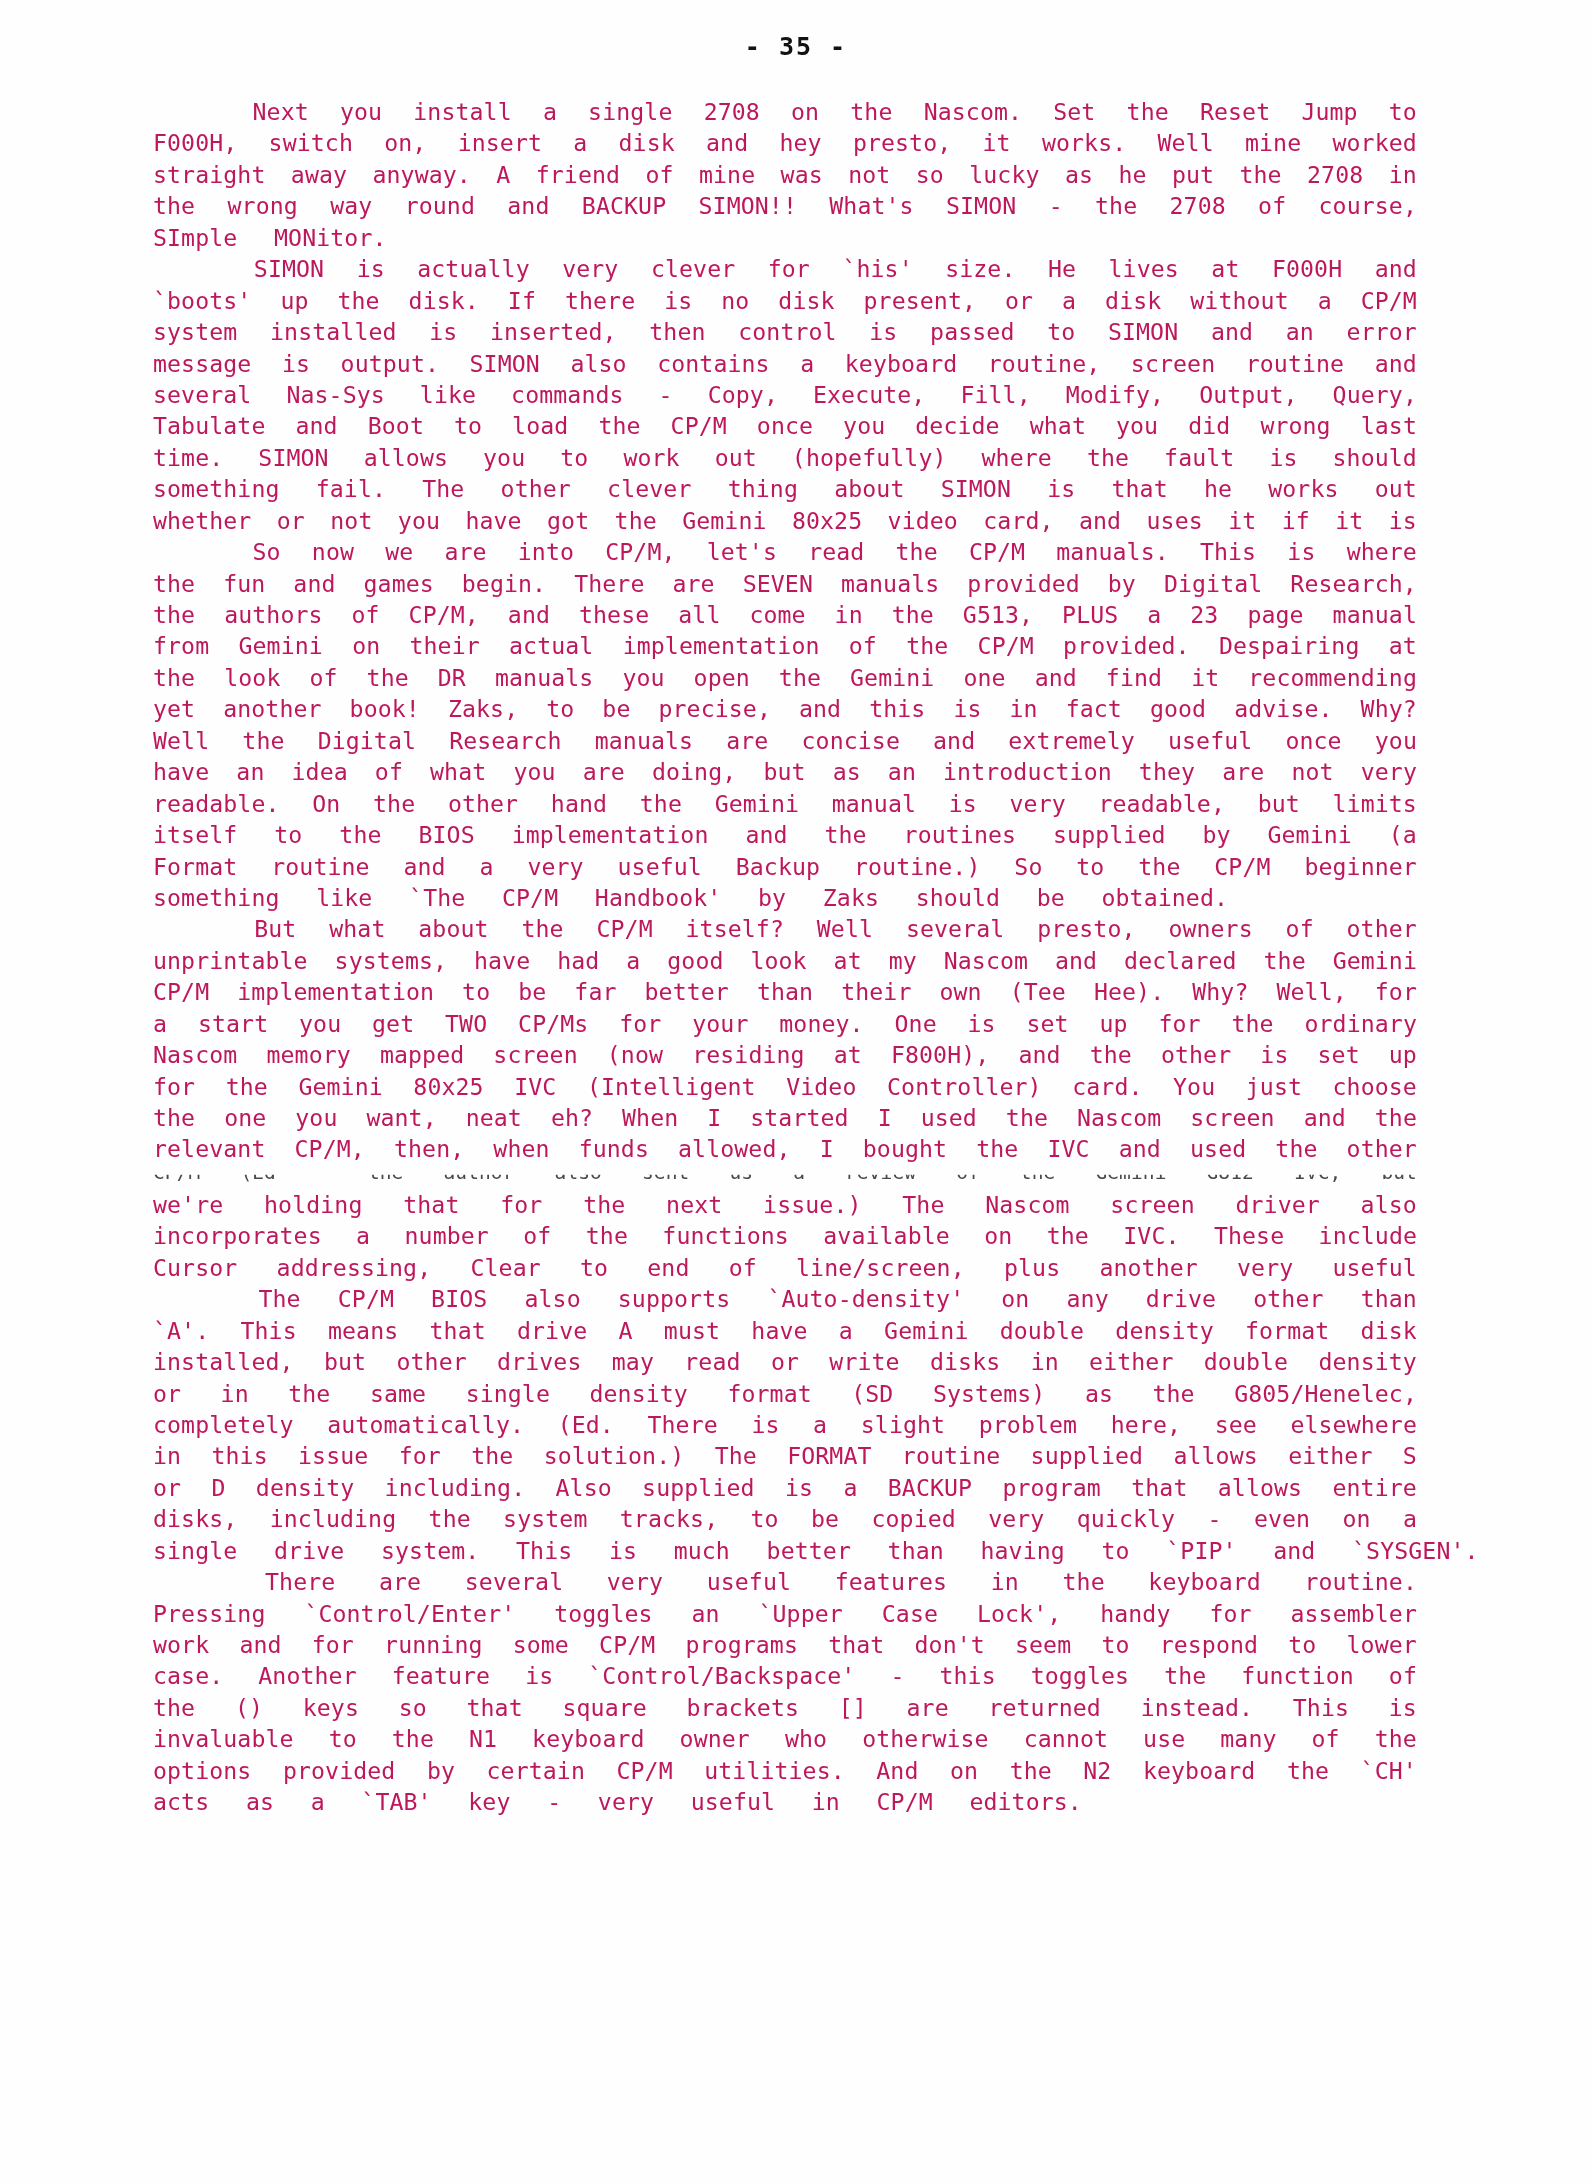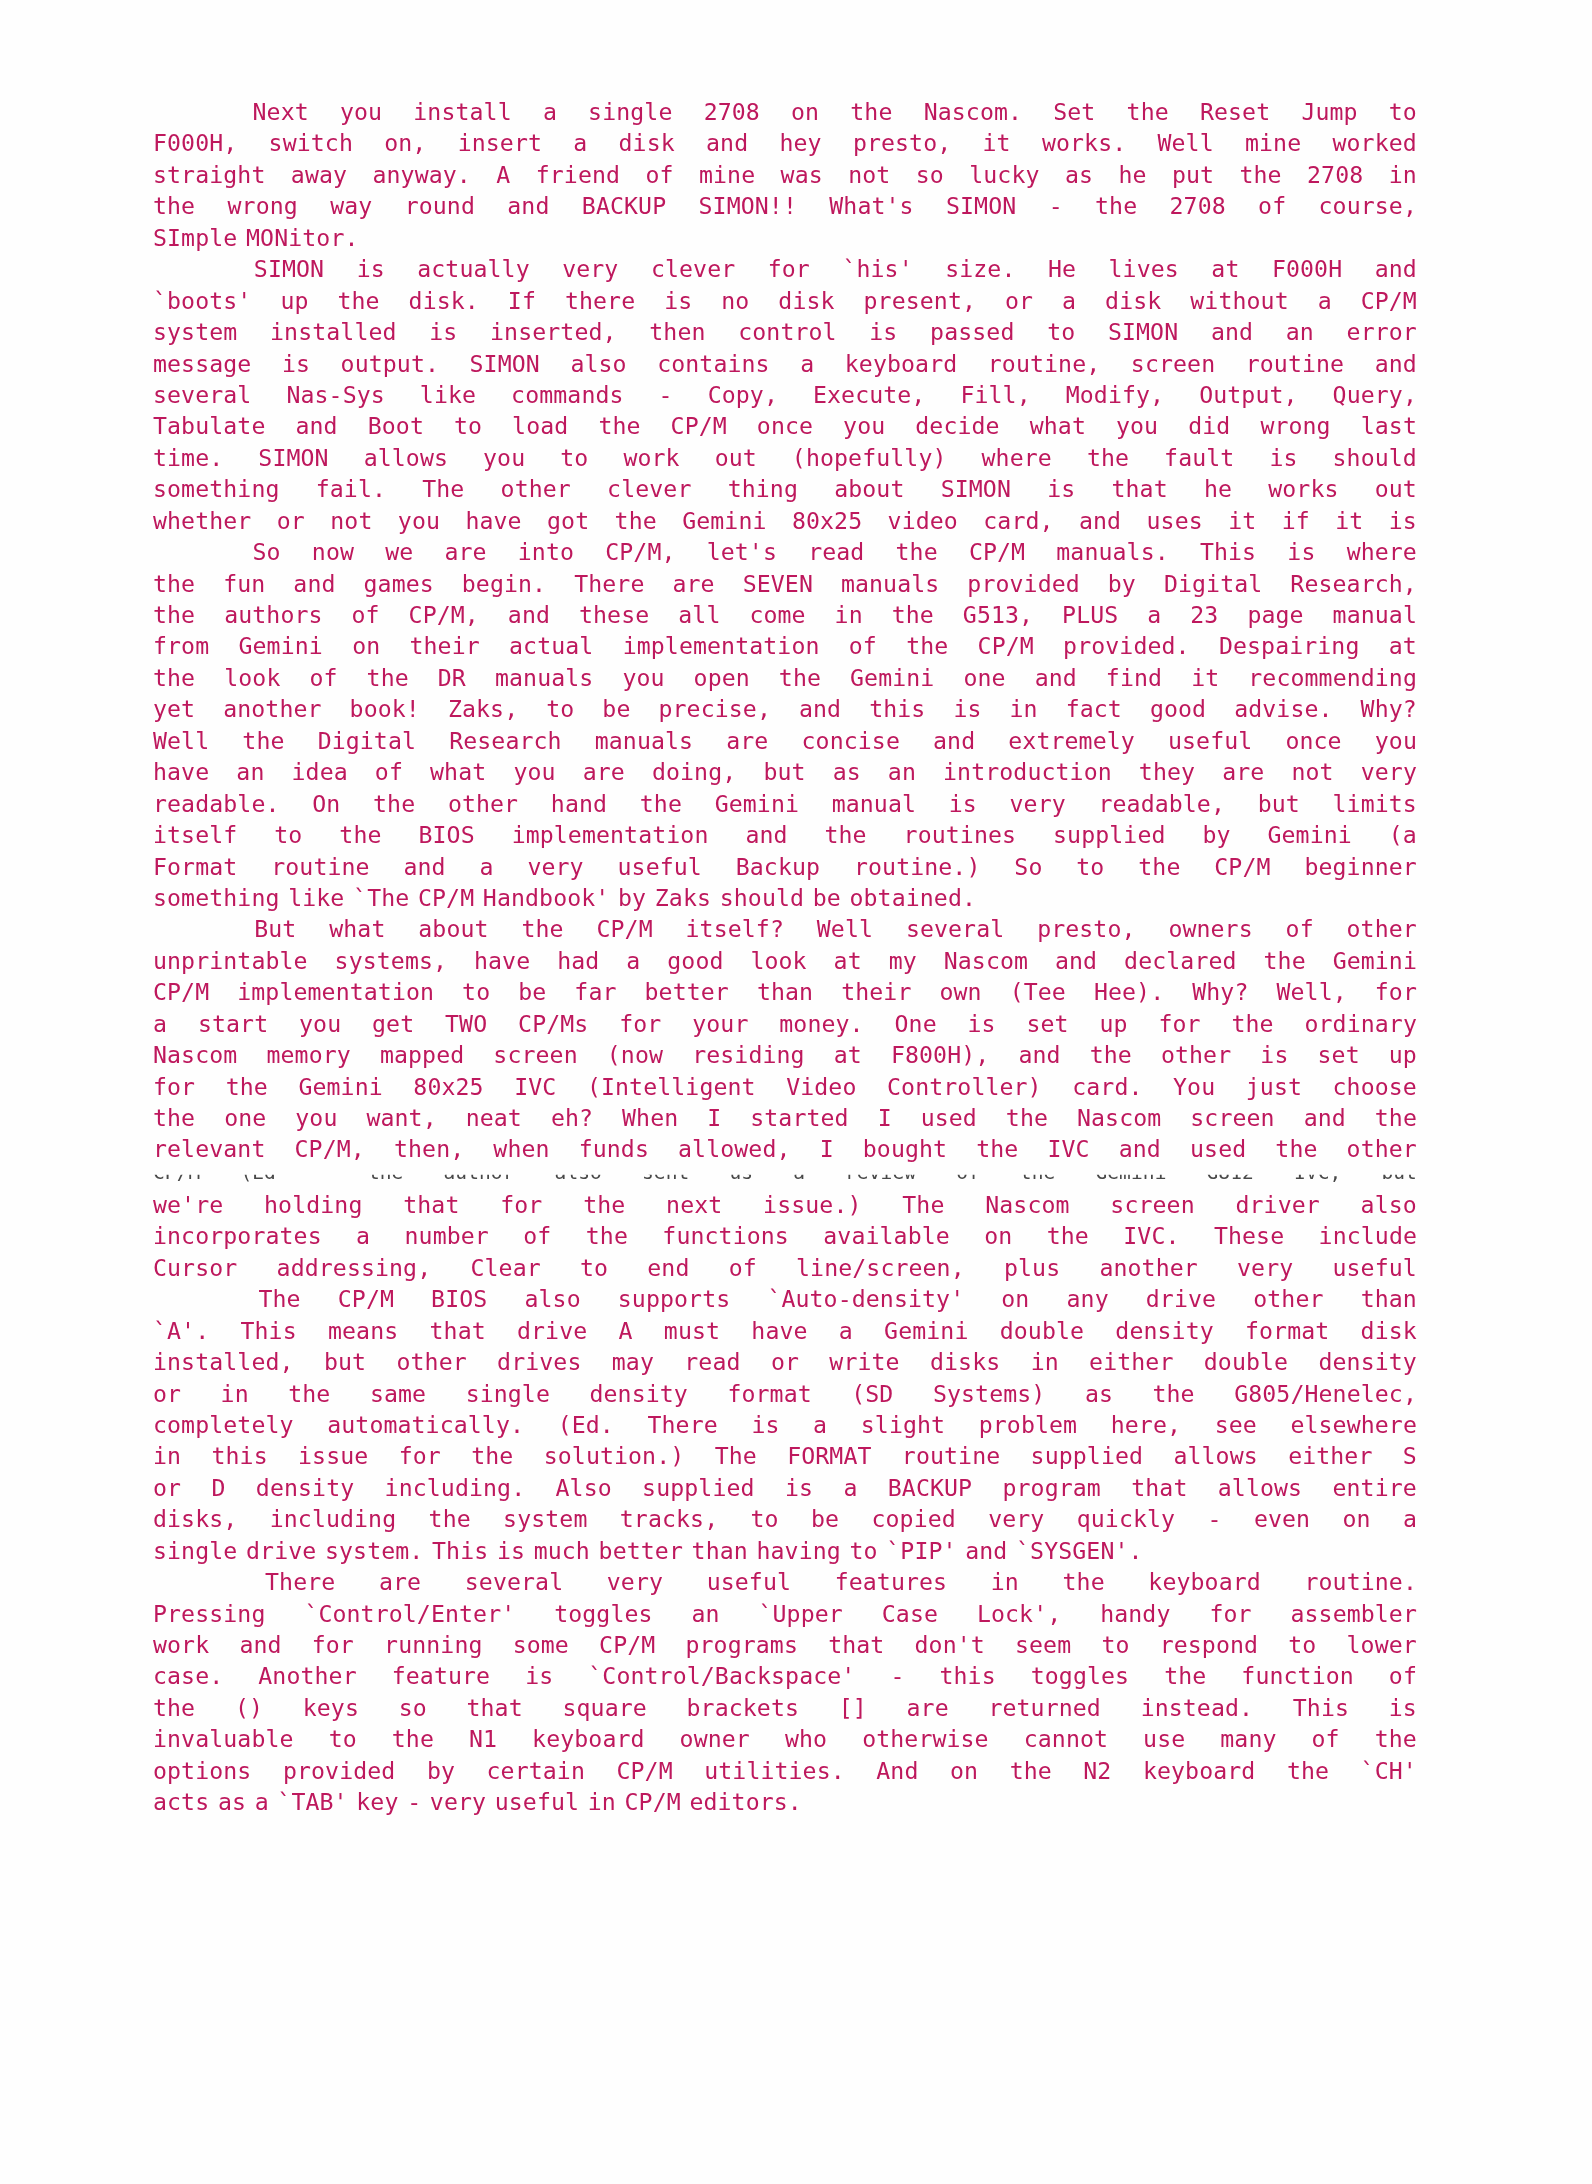--- a/index.html
+++ b/index.html
@@ -51,20 +51,21 @@
     text-align-last: justify;
     overflow: visible;
   }
   .ln.flush {
     text-align: left;
     text-align-last: left;
   }
   .ln.flush .row {
     display: block;
     text-align: left;
+    gap: 28px;
   }
   .row {
     display: flex;
     justify-content: space-between;
     width: 100%;
   }
   .ln.flush .row {
     display: flex;
     justify-content: flex-start;
   }
@@ -86,20 +87,21 @@
     margin-top: -2px;
     filter: blur(0.25px);
   }
   .ln.faded .row { align-items: flex-end; }
 </style>
 </head>
 <body>
 
 <div class="page">
 
+  <div class="folio">-  35  -</div>
 
   <div class="body-col" id="body-col">
       <div>
         <div class="ln">
           <span class="row">
             <span class="indent"></span>
             <span class="w">Next</span>
             <span class="w">you</span>
             <span class="w">install</span>
             <span class="w">a</span>

